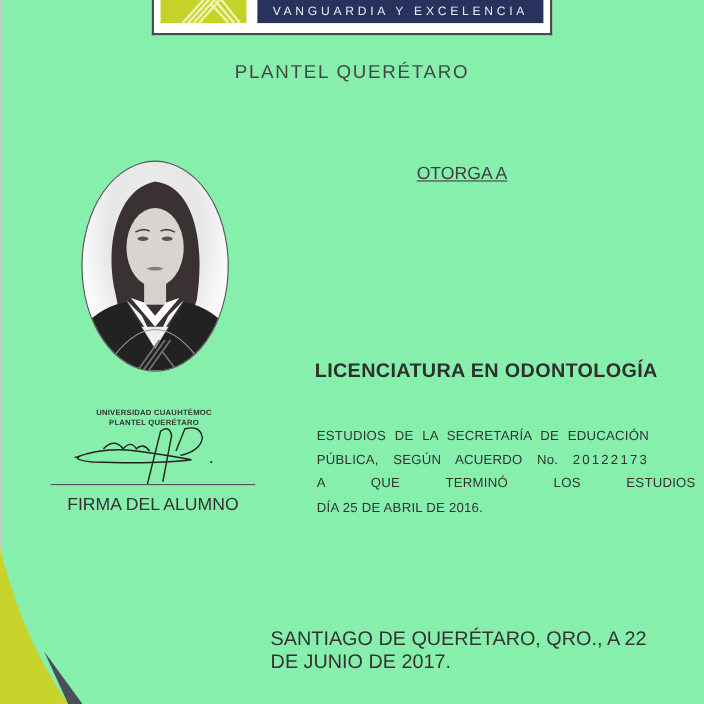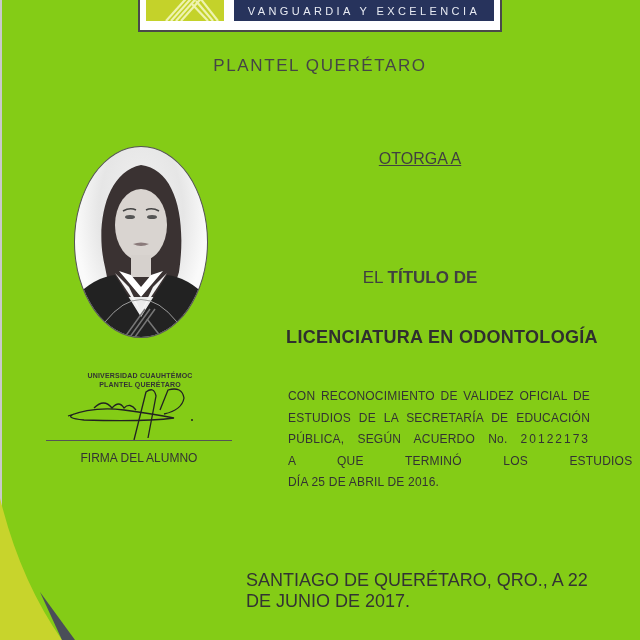--- a/index.html
+++ b/index.html
@@ -1,33 +1,33 @@
 <!DOCTYPE html>
 <html><head>
 <meta charset="utf-8">
 <style>
   html, body { margin:0; padding:0; }
   body { width:640px; height:640px; overflow:hidden; background:#fdfdfd; position:relative; font-family:"Liberation Sans", sans-serif; color:#3a3a3a; }
-  .page { position:absolute; inset:0; background:#84cc16; }
+  .page { position:absolute; inset:0; background:#86efac; }
   .left-edge { position:absolute; left:0; top:0; width:2px; height:640px; background:#c9c9c9; }
   
   .logo-frame { position:absolute; left:138px; top:-6px; width:360px; height:36px; border:2px solid #4a4a4a; border-top:none; background:#fff; }
   .logo-mark { position:absolute; left:6px; top:0; width:78px; height:27px; background:#c4d22a; overflow:hidden; }
   .logo-mark svg { position:absolute; left:0; top:0; }
   .logo-band { position:absolute; left:94px; top:0; width:260px; height:27px; background:#27335c; color:#e8ebf3; font-size:11px; letter-spacing:3.4px; display:flex; align-items:flex-end; justify-content:center; padding-bottom:4px; box-sizing:border-box; }
   .plantel { position:absolute; left:0; width:640px; top:56px; text-align:center; font-size:17px; letter-spacing:1.6px; color:#454545; }
   
   .photo { position:absolute; left:74px; top:146px; width:132px; height:190px; border-radius:50%; border:1.5px solid #555; background:radial-gradient(ellipse at 50% 35%, #f2f2f2 0%, #e6e6e6 45%, #fafafa 70%); overflow:hidden; }
   .photo svg { position:absolute; left:0; top:0; }
   .seal-text { position:absolute; left:60px; width:160px; text-align:center; font-weight:bold; font-size:7px; color:#333; letter-spacing:0.2px; }
   .seal-line1 { top:372px; }
   .seal-line2 { top:381px; }
   .signature { position:absolute; left:64px; top:388px; }
   .sig-line { position:absolute; left:46px; top:440px; width:186px; height:1px; background:#555; }
-  .firma { position:absolute; left:46px; width:186px; top:451px; text-align:center; font-size:12px; color:#333; }
+  .firma { position:absolute; left:46px; width:186px; top:451px; text-align:center; font-size:16px; color:#333; }
   
   .rt { position:absolute; text-align:center; color:#404040; }
   .otorga { left:300px; width:240px; top:150px; font-size:16px;text-decoration:underline; }
   .nombre { left:300px; width:290px; top:209px; font-size:17px; font-weight:bold; left:286px; width:310px; }
   .titulo { left:300px; width:240px; top:268px; font-size:17px; }
   .titulo b { font-weight:bold; }
   .carrera { left:282px; width:320px; top:327px; font-size:18px; font-weight:bold; color:#2f2f2f; letter-spacing:0.3px; }
   .body-text { position:absolute; left:288px; top:386px; width:302px; font-size:12px; line-height:21.5px; color:#333; letter-spacing:0.2px; }
   .body-text .ln { display:block; text-align:justify; text-align-last:justify; white-space:nowrap; }
   .body-text .ln.left { text-align-last:left; }
@@ -102,25 +102,23 @@
       <path d="M30 20 Q40 10 48 20 Q55 12 60 20 Q66 14 72 22" stroke="#222" stroke-width="1.3" fill="none"></path>
       <path d="M70 52 L82 4 Q90 -2 92 8 L84 50" stroke="#222" stroke-width="1.3" fill="none"></path>
       <path d="M96 22 L104 2 Q118 -2 120 10 Q118 22 100 26" stroke="#222" stroke-width="1.3" fill="none"></path>
       <circle cx="128" cy="32" r="1" fill="#222"></circle>
     </svg>
   </div>
   <div class="sig-line"></div>
   <div class="firma">FIRMA DEL ALUMNO</div>
 
   <div class="rt otorga">OTORGA A</div>
-  <div class="rt titulo"><span>EL </span><b>TÍTULO DE</b></div>
   <div class="rt carrera">LICENCIATURA EN ODONTOLOGÍA</div>
 
   <div class="body-text">
-    <span class="ln">CON RECONOCIMIENTO DE VALIDEZ OFICIAL DE</span>
     <span class="ln">ESTUDIOS DE LA SECRETARÍA DE EDUCACIÓN</span>
     <span class="ln"><span>PÚBLICA, SEGÚN ACUERDO No. </span><b style="letter-spacing:2px">20122173</b></span>
     <span class="ln" style="word-spacing:38px">A QUE TERMINÓ LOS ESTUDIOS</span>
     <span class="ln left"><span>DÍA </span><b>25</b><span> DE </span><b>ABRIL</b><span> DE </span><b>2016.</b></span>
   </div>
 
   <div class="lugar">SANTIAGO DE QUERÉTARO, QRO., A 22 DE JUNIO DE 2017.</div>
   <div class="rectora">RECTORA</div>
 
   <svg class="swoosh" width="100" height="160" viewBox="0 0 100 160">

